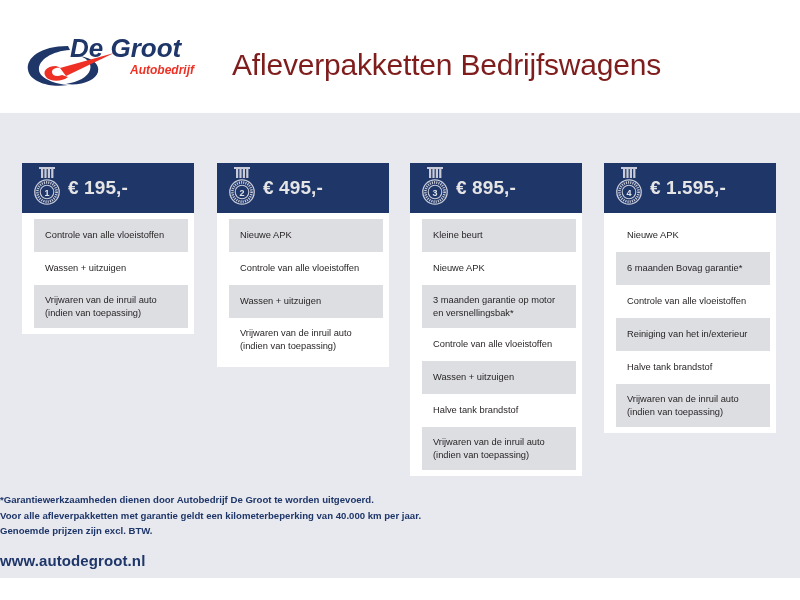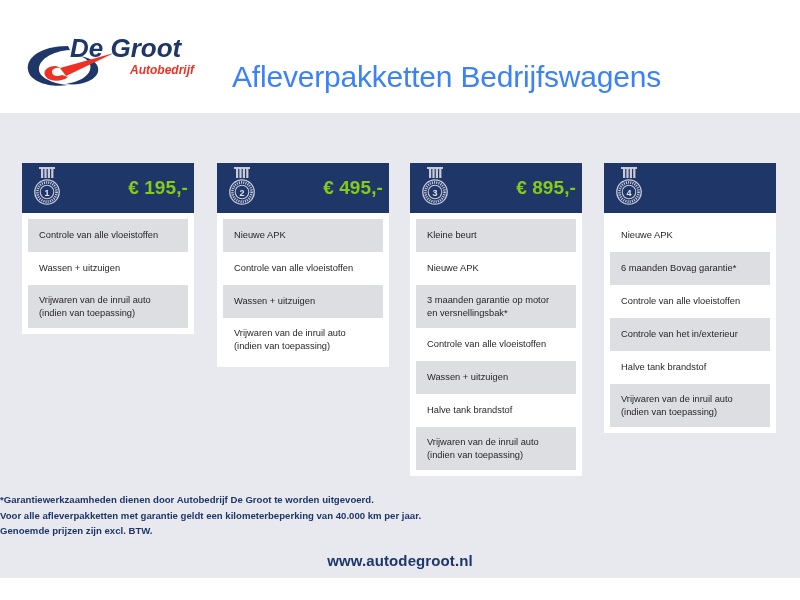--- a/index.html
+++ b/index.html
@@ -38,24 +38,23 @@
     height: 62px;
   }
   .logo-svg { display: block; }
 
   .title {
     position: absolute;
     left: 232px;
     top: 48px;
     font-size: 30px;
     font-weight: 400;
-    color: #3b82f6;
+    color: #7f1d1d;
     letter-spacing: -0.2px;
     white-space: nowrap;
-    margin-top: 12px;
   }
 
   
   .body-band {
     position: absolute;
     left: 0; top: 113px;
     width: 800px;
     height: 465px;
     background: #e7e9ef;
   }
@@ -94,33 +93,33 @@
     box-sizing: border-box;
   }
   .medal {
     flex: 0 0 auto;
     width: 34px;
     height: 42px;
     margin-right: 4px;
     margin-top: -2px;
   }
   .price {
-    color: #84cc16;
+    color: #e5e5e5;
     font-size: 19px;
     font-weight: bold;
     letter-spacing: 0.1px;
     white-space: nowrap;
     flex: 1 1 auto;
-    text-align: right;
+    text-align: left;
     padding-right: 6px;
   }
 
   .col-list {
     background: #ffffff;
-    padding: 6px 6px 6px 6px;
+    padding: 6px 6px 6px 12px;
     box-sizing: border-box;
   }
   .row {
     font-size: 9.3px;
     color: #231f20;
     line-height: 1.35;
     padding: 9px 9px 9px 11px;
     box-sizing: border-box;
     min-height: 33px;
     display: flex;
@@ -139,21 +138,21 @@
     color: #1f3669;
     font-size: 9.6px;
     font-weight: bold;
     line-height: 1.62;
   }
   .site {
     position: absolute;
     left: 0;
     top: 552px;
     width: 800px;
-    text-align: center;
+    text-align: left;
     color: #1f3669;
     font-size: 15px;
     font-weight: bold;
     letter-spacing: 0.1px;
   }
 </style>
 </head>
 <body>
 
 <div class="page">
@@ -268,26 +267,27 @@
             <rect x="14.4" y="1" width="2.2" height="11"></rect>
             <rect x="17.8" y="1" width="2.2" height="11"></rect>
             <rect x="21.2" y="1" width="2.2" height="11"></rect>
             <rect x="9" y="1" width="16" height="2"></rect>
           </g>
           <circle cx="17" cy="26" r="12.2" fill="none" stroke="#c9ccd8" stroke-width="1.3"></circle>
           <circle cx="17" cy="26" r="9.6" fill="none" stroke="#c9ccd8" stroke-width="2.6" stroke-dasharray="1.1 1.1"></circle>
           <circle cx="17" cy="26" r="6.8" fill="none" stroke="#c9ccd8" stroke-width="1.1"></circle>
           <text x="17" y="30" text-anchor="middle" font-family="'Liberation Sans', sans-serif" font-size="9" font-weight="bold" fill="#dfe2ea">4</text>
         </svg>
+        <div class="price">€ 1.595,-</div>
       </div>
       <div class="col-list">
         <div class="row plain">Nieuwe APK</div>
         <div class="row shaded">6 maanden Bovag garantie*</div>
         <div class="row plain">Controle van alle vloeistoffen</div>
-        <div class="row shaded">Controle van het in/exterieur</div>
+        <div class="row shaded">Reiniging van het in/exterieur</div>
         <div class="row plain">Halve tank brandstof</div>
         <div class="row shaded">Vrijwaren van de inruil auto<br>(indien van toepassing)</div>
       </div>
     </div>
 
   </div>
 
   <div class="notes">
     <div>*Garantiewerkzaamheden dienen door Autobedrijf De Groot te worden uitgevoerd.</div>
     <div>Voor alle afleverpakketten met garantie geldt een kilometerbeperking van 40.000 km per jaar.</div>

